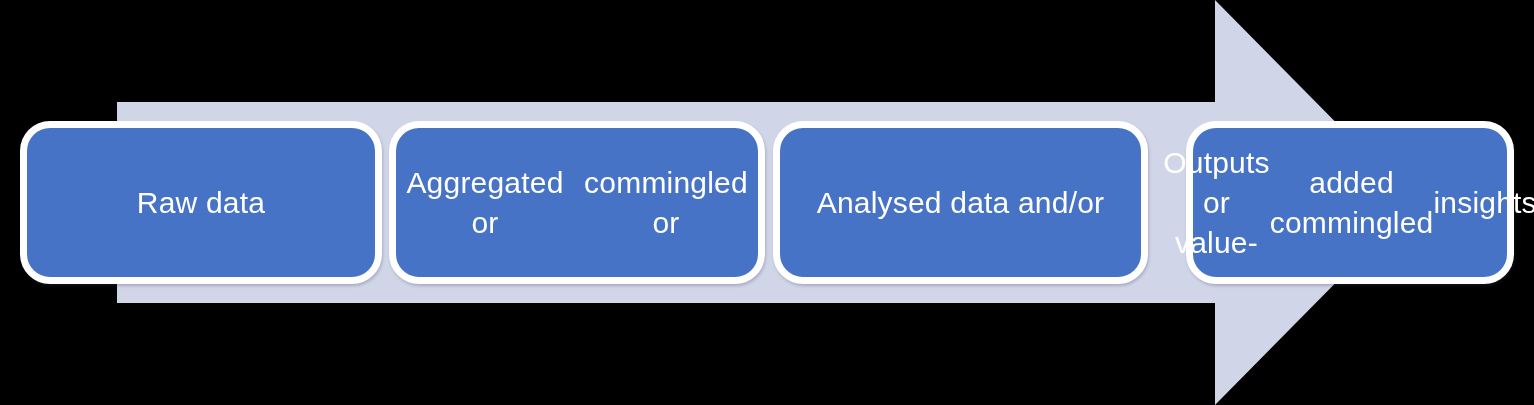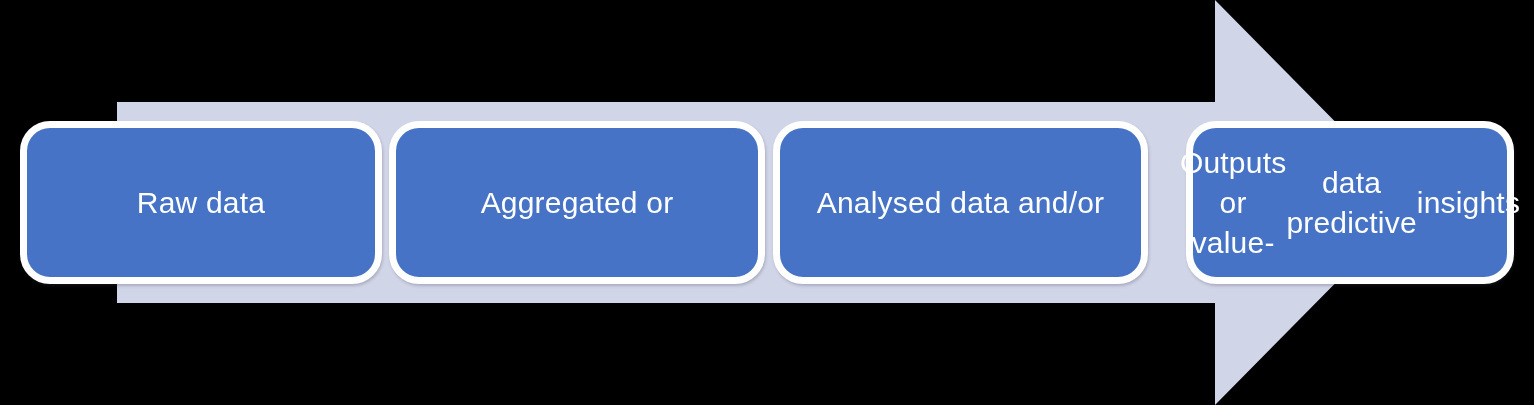--- a/index.html
+++ b/index.html
@@ -67,25 +67,26 @@
   <svg class="arrow-svg" viewBox="0 0 1534 405" aria-hidden="true">
     <polygon points="117,102 1215,102 1215,0 1415,202.5 1215,405 1215,303 117,303"></polygon>
   </svg>
 
   <div class="stage-box box-1">
     <span class="line">Raw data</span>
   </div>
 
   <div class="stage-box box-2">
     <span class="line">Aggregated or</span>
+    <span class="line">commingled or</span>
   </div>
 
   <div class="stage-box box-3 spread">
     <span class="line">Analysed data and/or</span>
   </div>
 
   <div class="stage-box box-4">
     <span class="line">Outputs or value-</span>
-    <span class="line">data predictive</span>
+    <span class="line">added commingled</span>
     <span class="line">insights</span>
   </div>
 
 </div>
 
 </body></html>

